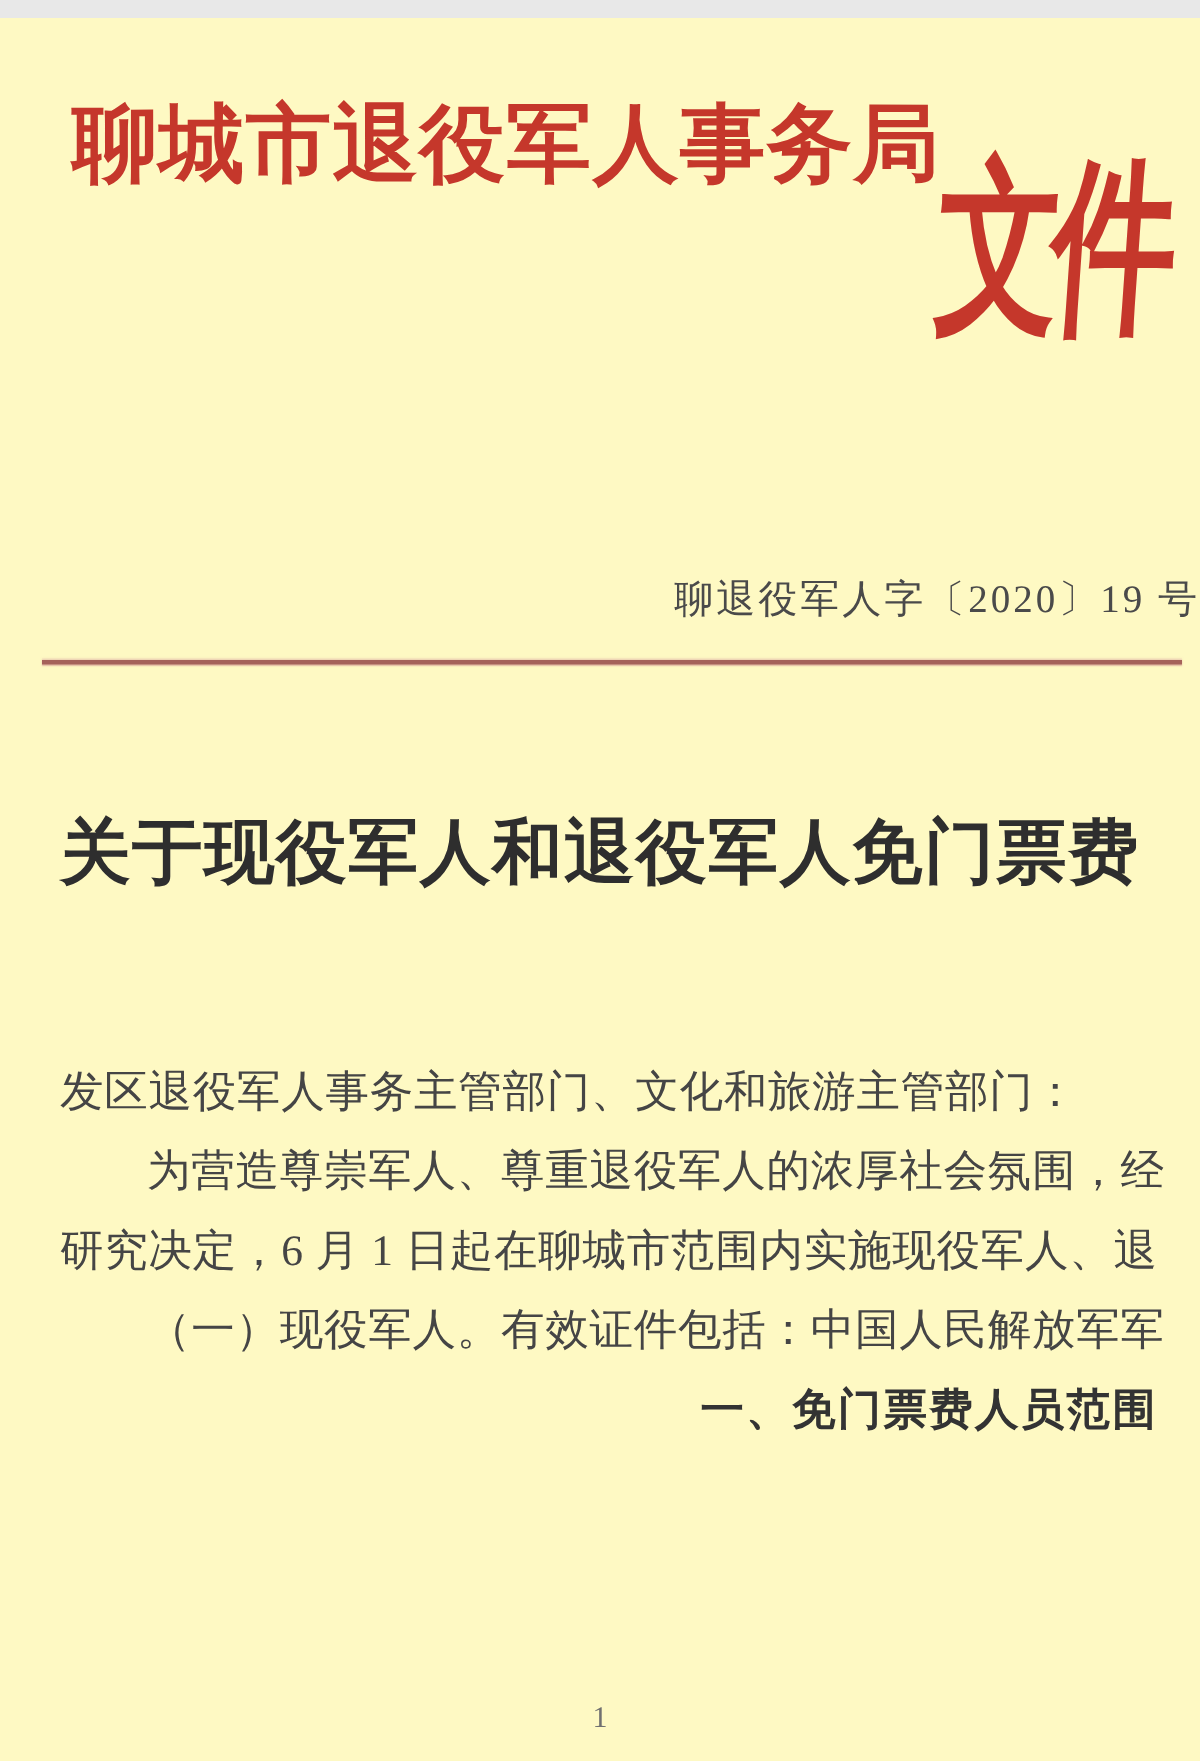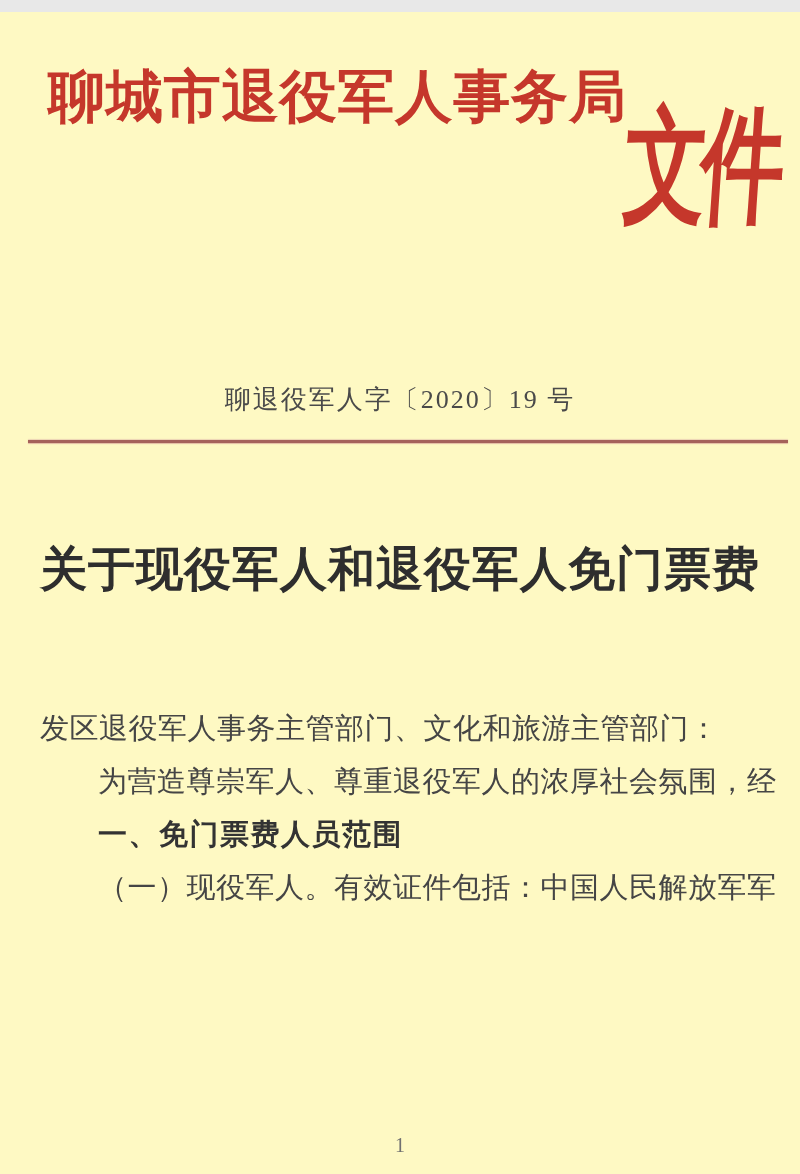--- a/index.html
+++ b/index.html
@@ -45,21 +45,21 @@
     transform: scaleX(0.66) skewX(-6deg);
     transform-origin: right top;
   }
 
   
   .ref-number {
     position: absolute;
     top: 370px;
     left: 0;
     width: 100%;
-    text-align: center;
+    text-align: right;
     font-size: 26px;
     letter-spacing: 2px;
     color: #4a4a4a;
   }
 
   
   .red-rule {
     position: absolute;
     top: 428px;
     left: 28px;
@@ -92,21 +92,21 @@
     width: 732px;
     font-size: 29px;
     line-height: 53px;
     color: #454545;
   }
   .line {
     margin: 0;
     letter-spacing: 0.5px;
     white-space: nowrap;
   }
-  .indent { text-indent: 58px; }
+  .indent { text-indent: 58px; text-align: right; }
   .section-heading {
     font-weight: bold;
     color: #333333;
     font-family: "Liberation Sans", "DejaVu Sans", sans-serif;
     letter-spacing: 1.5px;
   }
 
   
   .page-num {
     position: absolute;
@@ -133,19 +133,20 @@
 
   <div class="red-rule"></div>
 
   <div class="title">
     <div>关于现役军人和退役军人免门票费</div>
   </div>
 
   <div class="content">
     <p class="line">发区退役军人事务主管部门、文化和旅游主管部门：</p>
     <p class="line indent">为营造尊崇军人、尊重退役军人的浓厚社会氛围，经</p>
+    <p class="line">研究决定，6 月 1 日起在聊城市范围内实施现役军人、退</p>
+    <p class="line indent">（一）现役军人。有效证件包括：中国人民解放军军</p>
     <p class="line indent section-heading">一、免门票费人员范围</p>
-    <p class="line indent">（一）现役军人。有效证件包括：中国人民解放军军</p>
   </div>
 
   <div class="page-num">1</div>
 
 </div>
 
 </body></html>

